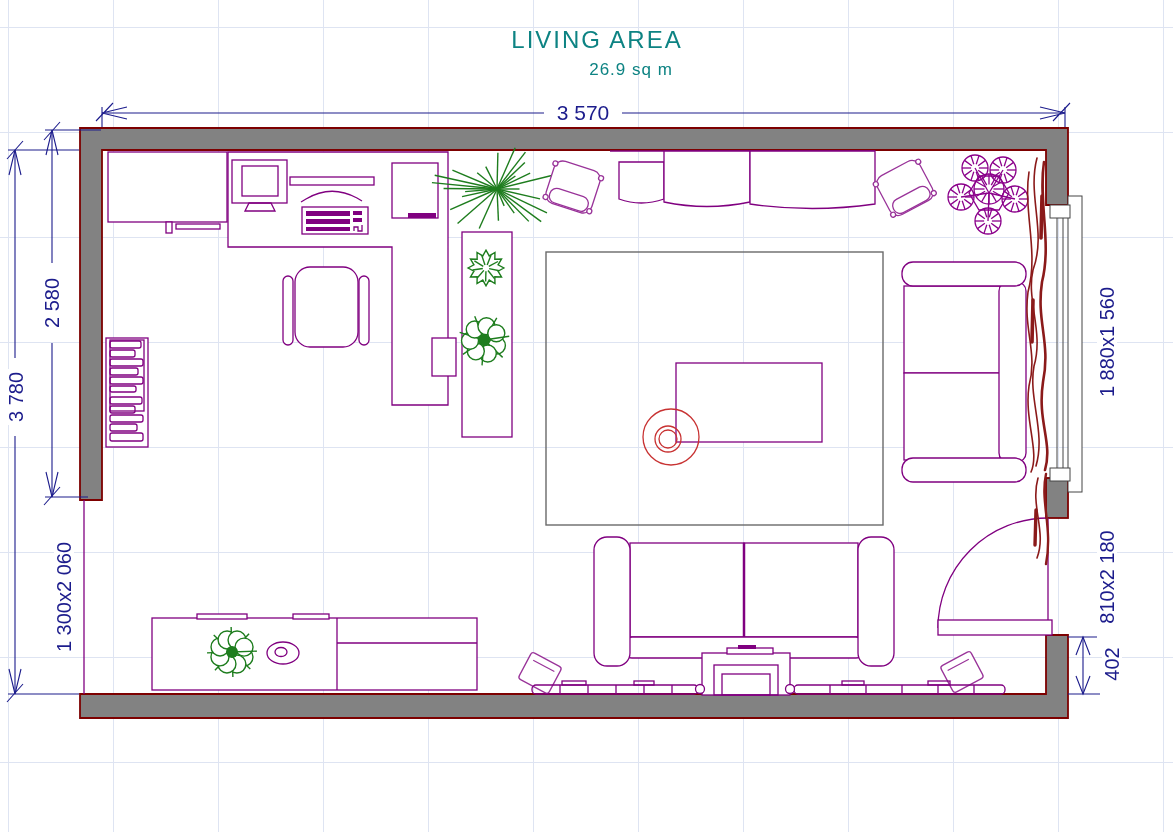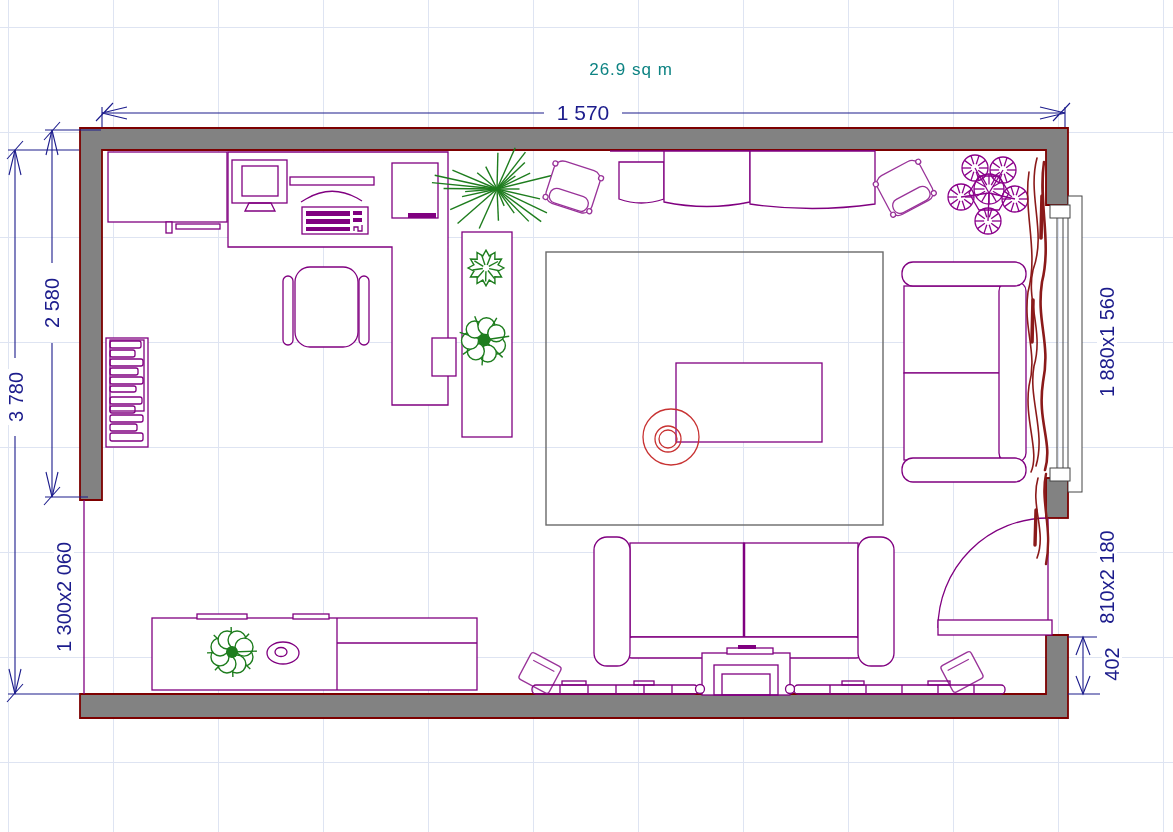--- a/index.html
+++ b/index.html
@@ -47,20 +47,21 @@
   .plan-area{
     position:absolute;left:597px;top:70px;transform:translate(-50%,-50%);
     font-size:17px;letter-spacing:1px;color:var(--title);white-space:nowrap;margin-left:34px;
   }
 </style>
 </head>
 <body>
 
 <div class="canvas">
 
+  <div class="plan-title">LIVING AREA</div>
   <div class="plan-area">26.9 sq m</div>
 
   <svg class="plan" width="1173" height="832" viewBox="0 0 1173 832">
 
     <g>
       <path class="wall" d="M80,128 H1068 V205 H1046 V150 H102 V500 H80 Z"></path>
       <path class="wall" d="M80,694 H1046 V635 H1068 V718 H80 Z"></path>
       <rect class="wall" x="1046" y="478" width="22" height="40"></rect>
     </g>
 
@@ -414,21 +415,21 @@
       <path d="M102,113 L127,107 M102,113 L127,119 M96,121 L113,103 M1065,113 L1040,107 M1065,113 L1040,119 M1053,121 L1070,103"></path>
       <path d="M52,130 V263 M52,343 V497 M45,130 H101 M45,497 H88"></path>
       <path d="M52,130 L46,155 M52,130 L58,155 M44,140 L60,122 M52,497 L46,472 M52,497 L58,472 M44,505 L60,487"></path>
       <path d="M15,150 V358 M15,436 V694 M8,150 H79 M8,694 H79"></path>
       <path d="M15,150 L9,175 M15,150 L21,175 M7,159 L23,141 M15,694 L9,669 M15,694 L21,669 M7,702 L23,684"></path>
       <path d="M1083,637 V694 M1068,637 H1097 M1068,694 H1100"></path>
       <path d="M1076,655 L1083,637 L1090,655 M1076,676 L1083,694 L1090,676"></path>
     </g>
   </svg>
 
-  <div class="dimtext" style="left:583px;top:112px;font-size:21px">1 570</div>
+  <div class="dimtext" style="left:583px;top:112px;font-size:21px">3 570</div>
   <div class="dimtext vert" style="left:52px;top:303px">2 580</div>
   <div class="dimtext vert" style="left:16px;top:397px">3 780</div>
   <div class="dimtext vert" style="left:64px;top:597px">1 300x2 060</div>
   <div class="dimtext vert" style="left:1107px;top:342px">1 880x1 560</div>
   <div class="dimtext vert" style="left:1107px;top:577px">810x2 180</div>
   <div class="dimtext vert" style="left:1112px;top:664px">402</div>
 
 </div>
 
 </body></html>

